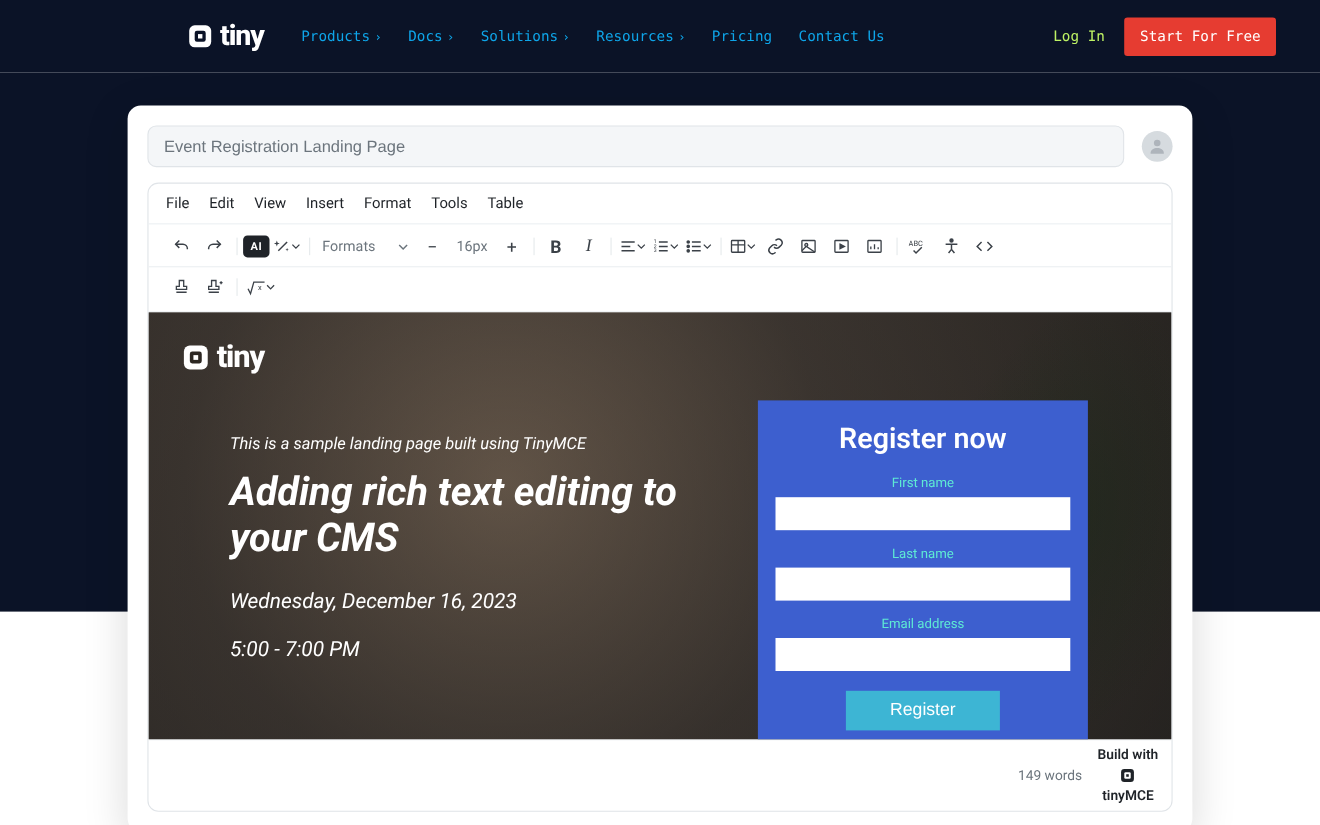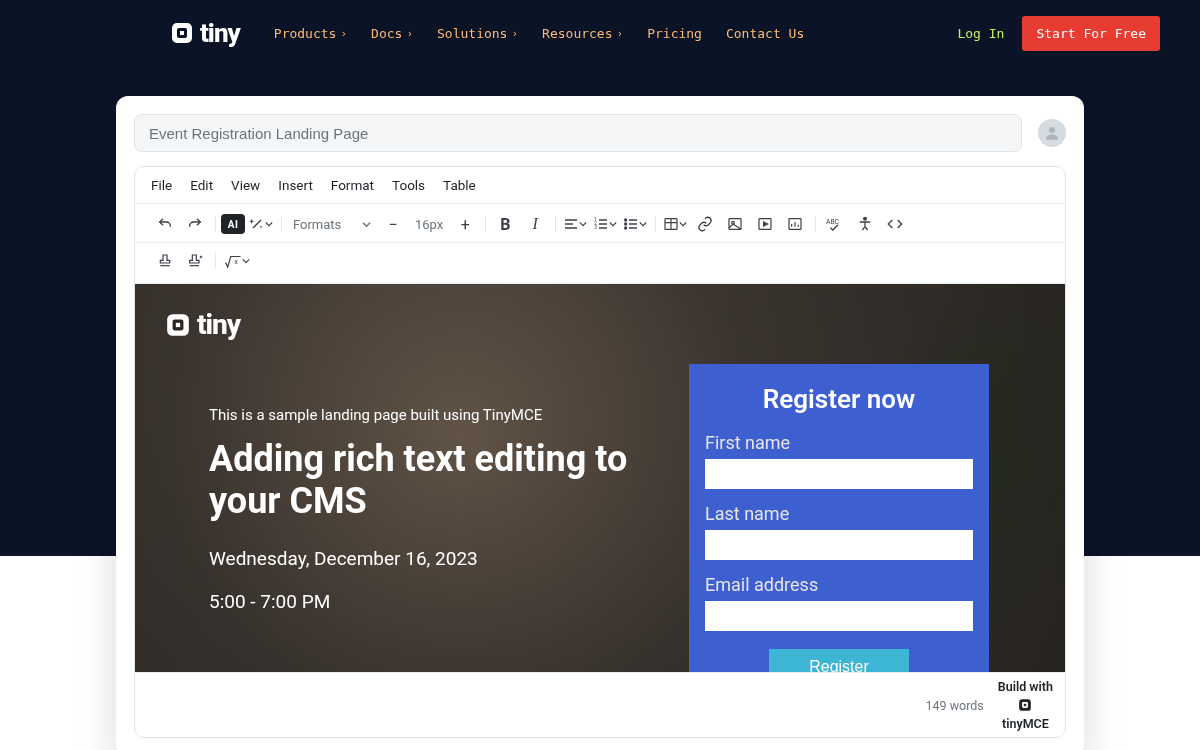--- a/index.html
+++ b/index.html
@@ -5,21 +5,21 @@
   * { box-sizing: border-box; margin: 0; padding: 0; }
   body { font-family: -apple-system, BlinkMacSystemFont, "Segoe UI", Roboto, sans-serif; background: #fff; }
   
   
   .nav-wrap { background: #0b1327; height: 66px; }
   .nav { max-width: 1200px; margin: 0 auto; height: 66px; display: flex; align-items: center; padding: 0 40px; }
   .logo { display: flex; align-items: center; gap: 6px; margin-right: 34px; margin-left: 130px; }
   .logo svg { width: 24px; height: 24px; }
   .logo-text { font-weight: 800; font-size: 26px; color: #fff; letter-spacing: -1px; }
   .nav-items { display: flex; gap: 24px; align-items: center; flex: 1; }
-  .nav-item { color: #fdba74; font-family: ui-monospace, Menlo, Consolas, monospace; font-size: 13px; cursor: pointer; display: flex; align-items: center; gap: 4px; }
+  .nav-item { color: #0ea5e9; font-family: ui-monospace, Menlo, Consolas, monospace; font-size: 13px; cursor: pointer; display: flex; align-items: center; gap: 4px; }
   .nav-item .chev { font-size: 11px; }
   .nav-right { display: flex; align-items: center; gap: 18px; }
   .nav-login { color: #bef264; font-family: ui-monospace, Menlo, Consolas, monospace; font-size: 13px; cursor: pointer; }
   .nav-cta { background: #e63c31; color: #fff; border: none; padding: 10px 14px; font-family: ui-monospace, Menlo, Consolas, monospace; font-size: 13px; border-radius: 3px; cursor: pointer; }
   
   
   .dark-band { background: #0b1327; height: 490px; width: 100%; position: absolute; top: 66px; left: 0; z-index: 0; }
   
   
   .stage { position: relative; padding-top: 30px; }
@@ -47,30 +47,30 @@
   .toolbar2 { display: flex; align-items: center; padding: 4px 10px 8px; border-bottom: 1px solid #eceff2; gap: 2px; }
   
   
   .canvas { position: relative; height: 388px; background: linear-gradient(rgba(30,30,30,0.35), rgba(30,30,30,0.45)), radial-gradient(circle at 35% 40%, #8b7560 0%, #4a4038 45%, #2c2722 100%); overflow: hidden; }
   .canvas::before { content: ''; position: absolute; right: -40px; top: -20px; width: 260px; height: 420px; background: radial-gradient(ellipse at center, rgba(20,40,20,0.4) 0%, transparent 70%); transform: rotate(15deg); }
   
   .c-logo { position: absolute; top: 24px; left: 30px; display: flex; align-items: center; gap: 6px; }
   .c-logo svg { width: 26px; height: 26px; }
   .c-logo-text { color: #fff; font-weight: 800; font-size: 28px; letter-spacing: -1px; }
   
-  .c-text { position: absolute; left: 74px; top: 122px; color: #fff; max-width: 460px; }
+  .c-text { position: absolute; left: 74px; top: 110px; color: #fff; max-width: 460px; font-style: italic; }
   .c-sub { font-size: 15px; margin-bottom: 14px; }
   .c-title { font-size: 36px; font-weight: 700; line-height: 1.18; margin-bottom: 24px; }
   .c-date { font-size: 19px; margin-bottom: 20px; }
   .c-time { font-size: 19px; }
   
   .reg-card { position: absolute; right: 76px; top: 80px; width: 300px; background: #3d5fcf; padding: 20px 16px 16px; }
   .reg-title { text-align: center; color: #fff; font-size: 26px; font-weight: 600; margin-bottom: 18px; }
   .reg-field { margin-bottom: 14px; }
-  .reg-label { color: #e5e5e5; font-size: 18px; margin-bottom: 6px; display: block; }
+  .reg-label { color: #5eead4; font-size: 12px; margin-bottom: 6px; display: block; text-align: center; }
   .reg-input { width: 100%; height: 30px; background: #fff; border: none; padding: 0 8px; font-size: 13px; }
   .reg-btn-wrap { text-align: center; margin-top: 18px; }
   .reg-btn { background: #3db5d4; color: #fff; border: none; padding: 9px 40px; font-size: 16px; cursor: pointer; }
   
   
   .statusbar { display: flex; justify-content: flex-end; align-items: center; gap: 14px; padding: 6px 12px; font-size: 12.5px; color: #6c757d; border-top: 1px solid #eceff2; }
   .sb-logo { display: flex; align-items: center; gap: 4px; font-weight: 600; color: #1f2328; flex-direction: column; }
   .sb-logo svg { width: 14px; height: 14px; }
   
   svg { display: block; }

